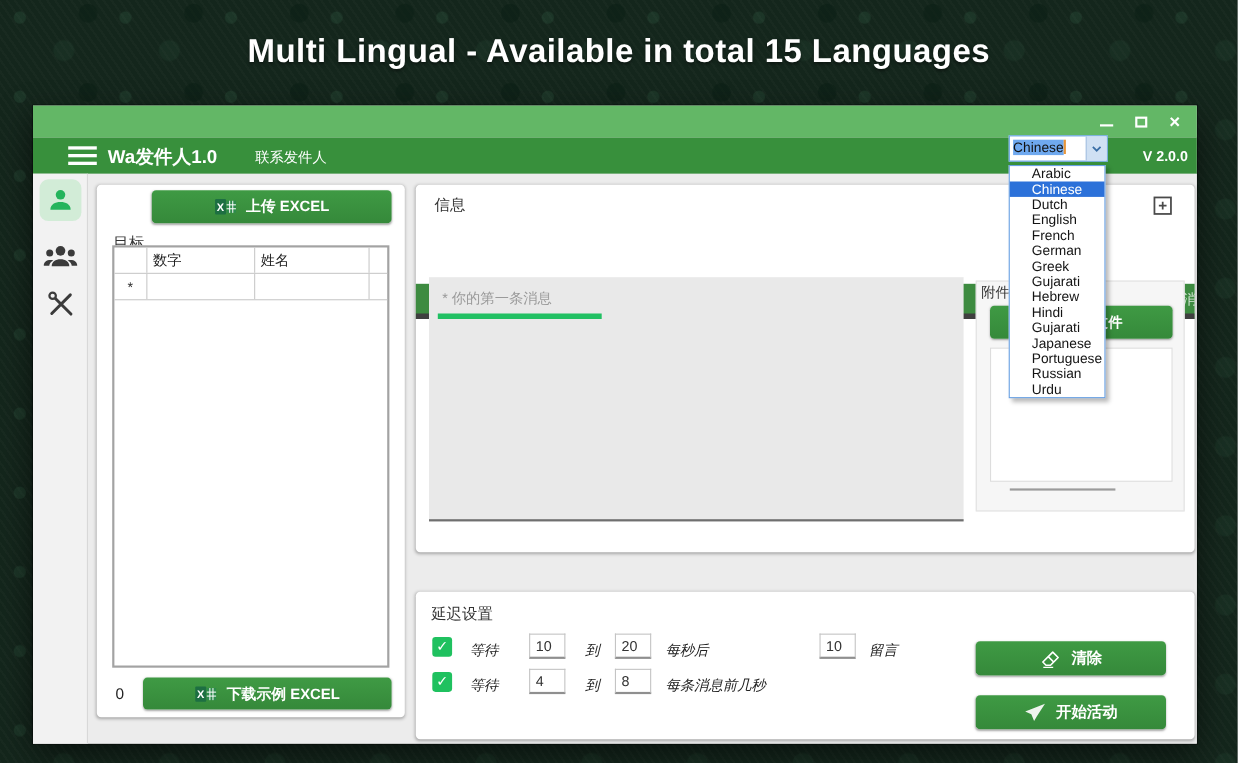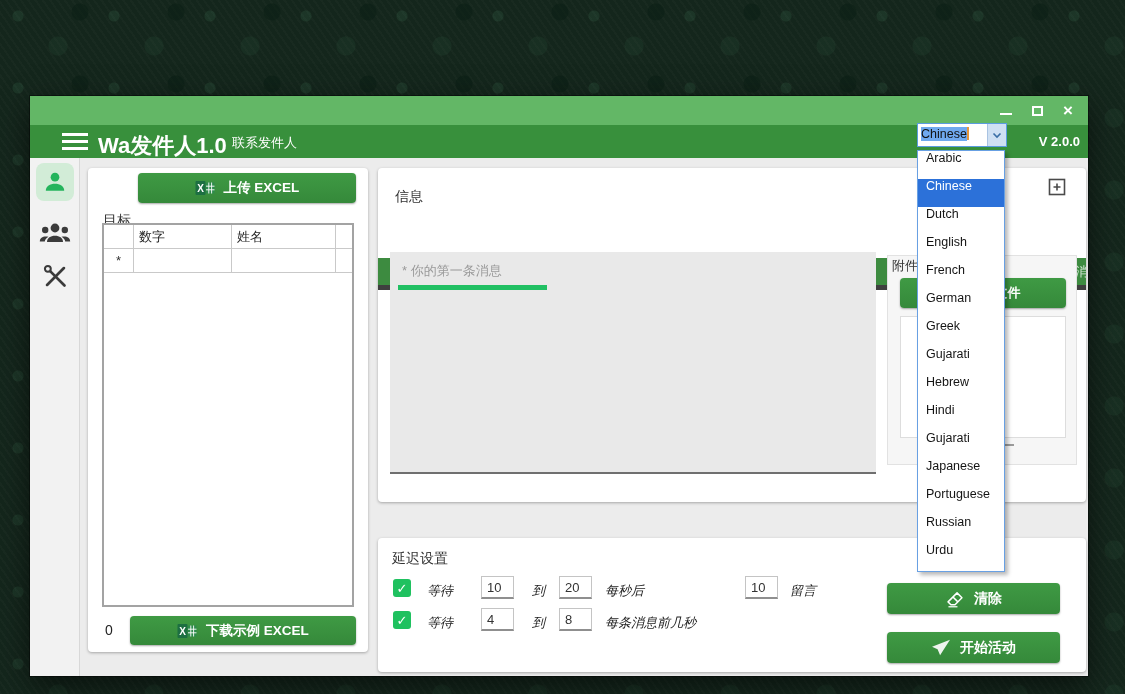--- a/index.html
+++ b/index.html
@@ -24,35 +24,35 @@
   .win-controls { position:absolute; right:13px; top:0; height:100%; display:flex; align-items:center; gap:17px; }
   .wc-btn { display:flex; align-items:center; justify-content:center; width:14px; height:14px; cursor:default; }
   .ic-min { width:12px; height:2px; background:#fff; margin-top:6px; }
   .ic-max { width:11px; height:10px; border:2px solid #fff; }
   .ic-close { color:#fff; font-size:17px; font-weight:700; line-height:1; }
 
   .appbar { position:absolute; left:0; top:29px; width:100%; height:33px; background:#38903c; color:#fff; }
   .hamburger { position:absolute; left:32px; top:8px; width:26px; height:17px;
     display:flex; flex-direction:column; justify-content:space-between; }
   .hamburger i { display:block; height:3px; background:#fff; }
-  .app-title { position:absolute; left:68px; top:6px; font-size:22px; font-weight:700; }
+  .app-title { position:absolute; left:68px; top:6px; font-size:17px; font-weight:700; }
   .nav-link { position:absolute; left:202px; top:9px; font-size:13px; }
   .version { position:absolute; right:8px; top:9px; font-size:13px; font-weight:600; }
 
   .combo { position:absolute; left:887px; top:27px; width:90px; height:24px; background:#fff;
     border:1px solid #5b9ce0; display:flex; z-index:60; }
   .combo-value { flex:1; font-size:12.5px; color:#111; padding:3px 0 0 3px; white-space:nowrap; overflow:hidden; }
   .combo-value .sel { background:#6fa9ef; }
   .text-caret { display:inline-block; width:2px; height:13px; background:#e8963a; vertical-align:-2px; }
   .combo-btn { width:19px; background:#cfe0f3; border-left:1px solid #a9c3e2;
     display:flex; align-items:center; justify-content:center; }
 
   .dropdown { position:absolute; left:887px; top:54px; width:88px; background:#fff;
     border:1px solid #68a0e3; z-index:70; box-shadow:3px 3px 4px rgba(0,0,0,.28); }
-  .dd-item { height:28px; line-height:15.9px; font-size:12.5px; padding-left:8px; color:#141414; white-space:nowrap; }
+  .dd-item { height:14px; line-height:15.9px; font-size:12.5px; padding-left:20px; color:#141414; white-space:nowrap; }
   .dd-item.selected { background:#2c71d9; color:#fff; }
 
   .body { position:absolute; left:0; top:62px; width:100%; height:518px; background:#ececec; }
   .side { position:absolute; left:0; top:0; width:50px; height:100%; background:#f2f2f2; border-right:1px solid #d8d8d8; }
   .side-item { position:absolute; left:0; width:50px; display:flex; justify-content:center; }
   .side-active-bg { width:38px; height:38px; background:#d2ecd7; border-radius:8px;
     display:flex; align-items:center; justify-content:center; }
 
   .card { position:absolute; background:#fff; border-radius:4px; box-shadow:0 1px 3px rgba(0,0,0,.3); }
   .card-title { position:absolute; font-size:14px; color:#333; }
@@ -102,20 +102,21 @@
   .delay-input { position:absolute; width:33px; height:23px; border:1px solid #c4c4c4; border-bottom:2px solid #8f8f8f;
     font-size:13px; color:#333; padding-left:5px; background:#fff; outline:none;
     font-family:"Liberation Sans","DejaVu Sans",sans-serif; }
   .btn-clear { left:509px; top:45px; width:173px; height:31px; font-size:14px; }
   .btn-start { left:509px; top:94px; width:173px; height:31px; font-size:14px; }
 </style>
 </head>
 <body>
 
 <div class="stage">
+  <div class="banner">Multi Lingual - Available in total 15 Languages</div>
 
   <div class="window">
 
     <div class="titlebar">
       <div class="win-controls">
         <span class="wc-btn">
             <span class="ic-min"></span>
           </span>
         <span class="wc-btn">
             <span class="ic-max"></span>
@@ -225,21 +226,21 @@
             <rect x="0.5" y="1" width="10" height="14" rx="1" fill="#1d6f42"></rect>
             <text x="5.5" y="12" font-size="10" font-weight="bold" fill="#fff" text-anchor="middle" font-family="Liberation Sans, sans-serif">X</text>
             <rect x="11" y="2.5" width="8.5" height="11" fill="#2e8b4d"></rect>
             <path d="M11 6.2h8.5M11 9.8h8.5M13.8 2.5v11M16.6 2.5v11" stroke="#fff" stroke-width="0.9"></path>
           </svg>
           <span>下载示例 EXCEL</span>
         </div>
       </div>
 
       <div class="card card-messages">
-        <span class="card-title" style="left:17px; top:20px;">信息</span>
+        <span class="card-title" style="left:17px; top:10px;">信息</span>
         <span class="add-msg-btn">
           <svg width="20" height="20" viewBox="0 0 20 20" fill="none" stroke="#4a4a4a" stroke-width="1.6">
             <rect x="2.5" y="2.5" width="15" height="15"></rect>
             <path d="M10 6.5v7M6.5 10h7"></path>
           </svg>
         </span>
         <div class="tabbar">
           <div class="tabs">
             <div class="tab active">消息 1</div>
             <div class="tab">消息 2</div>

